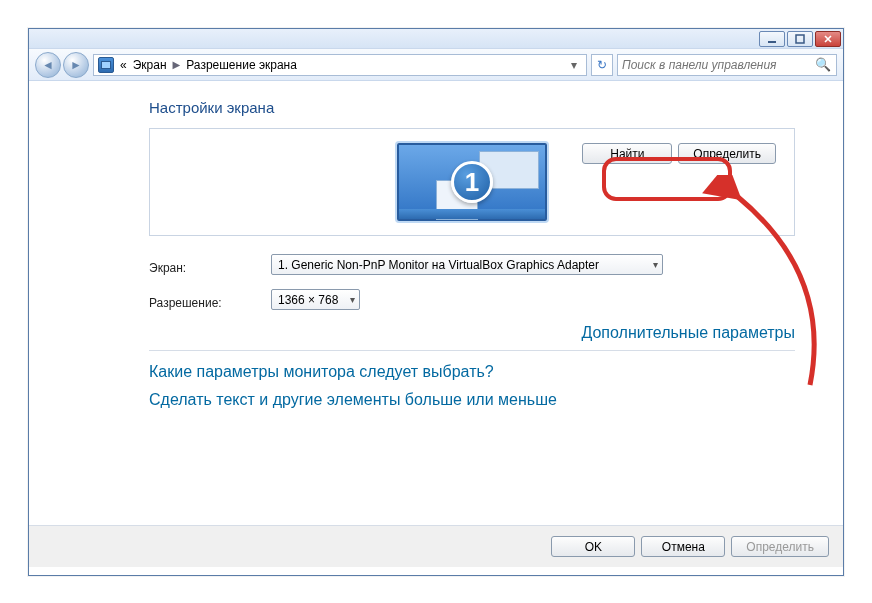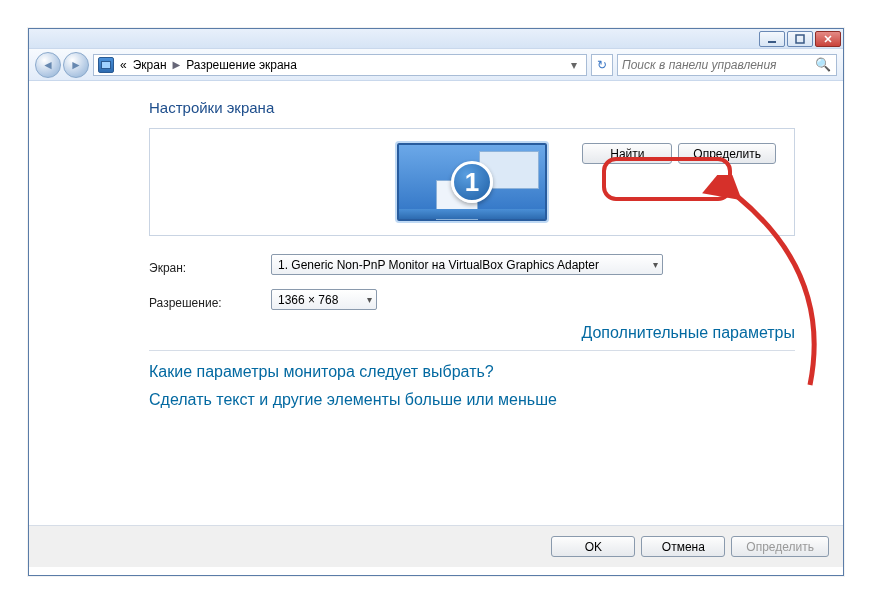--- a/index.html
+++ b/index.html
@@ -42,21 +42,21 @@
 
 .highlight { position:absolute; border:4px solid #d6302a; border-radius:14px; pointer-events:none; }
 .arrow-svg { position:absolute; pointer-events:none; }
 
 .fields { margin-top:18px; }
 .row { display:flex; align-items:flex-end; margin-bottom:14px; font-size:12px; gap:12px; }
 .row .lbl { width:110px; color:#222; }
 .combo { height:21px; border:1px solid #8a9aad; background:linear-gradient(#fff,#eef1f5); padding:0 18px 0 6px; font-size:12px; display:flex; align-items:center; cursor:pointer; position:relative; border-radius:2px; }
 .combo::after { content:"▾"; position:absolute; right:4px; color:#555; font-size:10px; }
 .combo.wide { width:392px; }
-.combo.small { width:106px; }
+.combo.small { width:89px; }
 
 .adv-link { text-align:right; margin-top:6px; }
 .link { color:#0369a1; font-size:16px; cursor:pointer; }
 hr.sep { border:none; border-top:1px solid #d6dde7; margin:8px 0 12px; }
 
 .help-links .link { display:block; margin-bottom:10px; }
 
 .footer { position:absolute; left:0; right:0; bottom:8px; height:42px; background:#f0f0f0; border-top:1px solid #d6dde7; display:flex; align-items:center; justify-content:flex-end; gap:6px; padding:0 14px; }
 .footer .btn { min-width:84px; }
 .footer .btn[disabled] { color:#999; cursor:default; }

